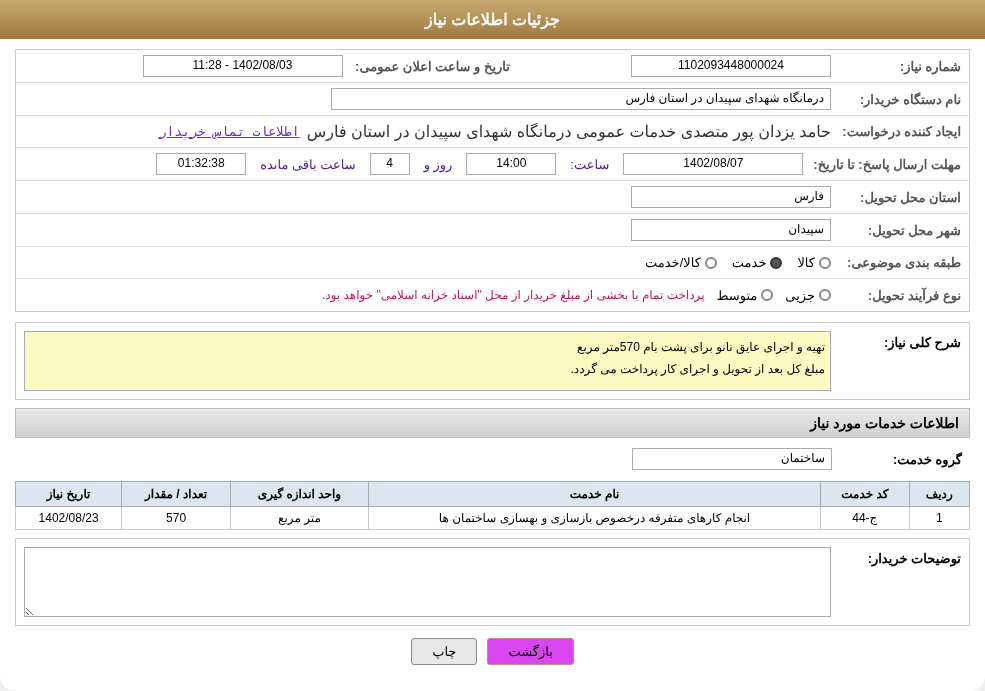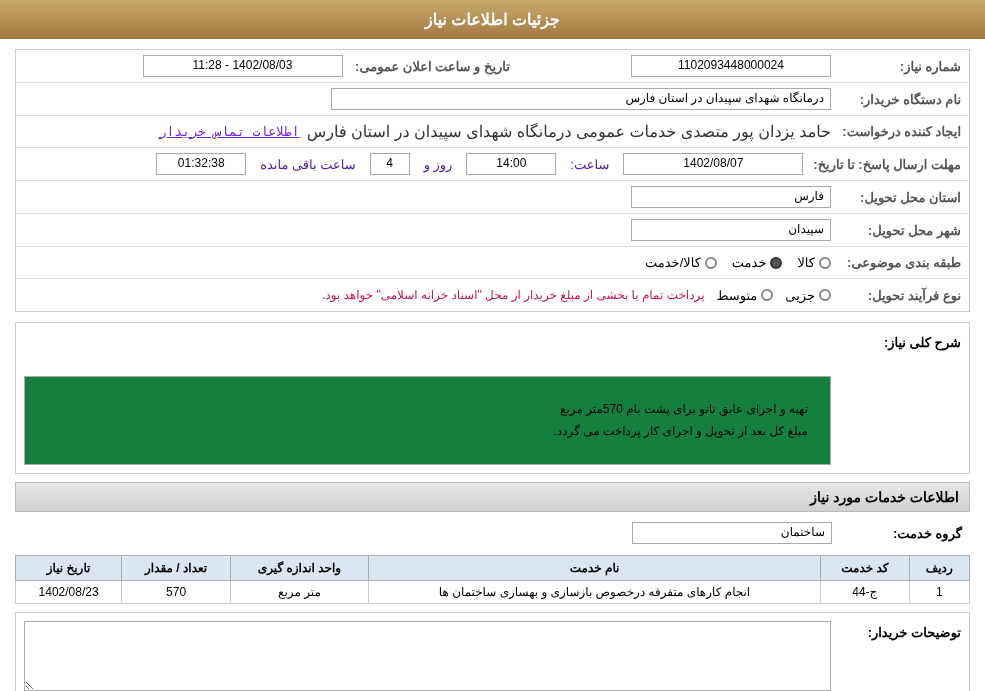--- a/index.html
+++ b/index.html
@@ -310,21 +310,21 @@
             </div>
             <span class="purchase-note">پرداخت تمام یا بخشی از مبلغ خریدار از محل "اسناد خزانه اسلامی" خواهد بود.</span>
           </div>
         </div>
       </div>
 
     </div>
 
     <div style="display:flex; align-items:flex-start; margin-bottom:8px; border:1px solid #ccc; padding:8px; background:#fff;">
       <div style="font-weight:bold; min-width:130px; text-align:right; padding-left:10px; padding-top:4px;">شرح کلی نیاز:</div>
-      <div style="flex:1; border:1px solid #aaa; background:#15803d; padding:22px; min-height:60px; font-size:12px; line-height:1.8; direction:rtl; text-align:right;margin-top:45px;">
+      <div style="flex:1; border:1px solid #aaa; background:#fef9c3; padding:5px; min-height:60px; font-size:12px; line-height:1.8; direction:rtl; text-align:right;">
         <div>تهیه و اجراى عایق نانو براى پشت بام 570متر مربع</div>
         <div>مبلغ کل بعد از تحویل و اجراى کار پرداخت مى گردد.</div>
       </div>
     </div>
 
     <div class="section-header">
       <span>اطلاعات خدمات مورد نیاز</span>
     </div>
 
     <div class="group-service-row" style="margin-bottom:6px;">

